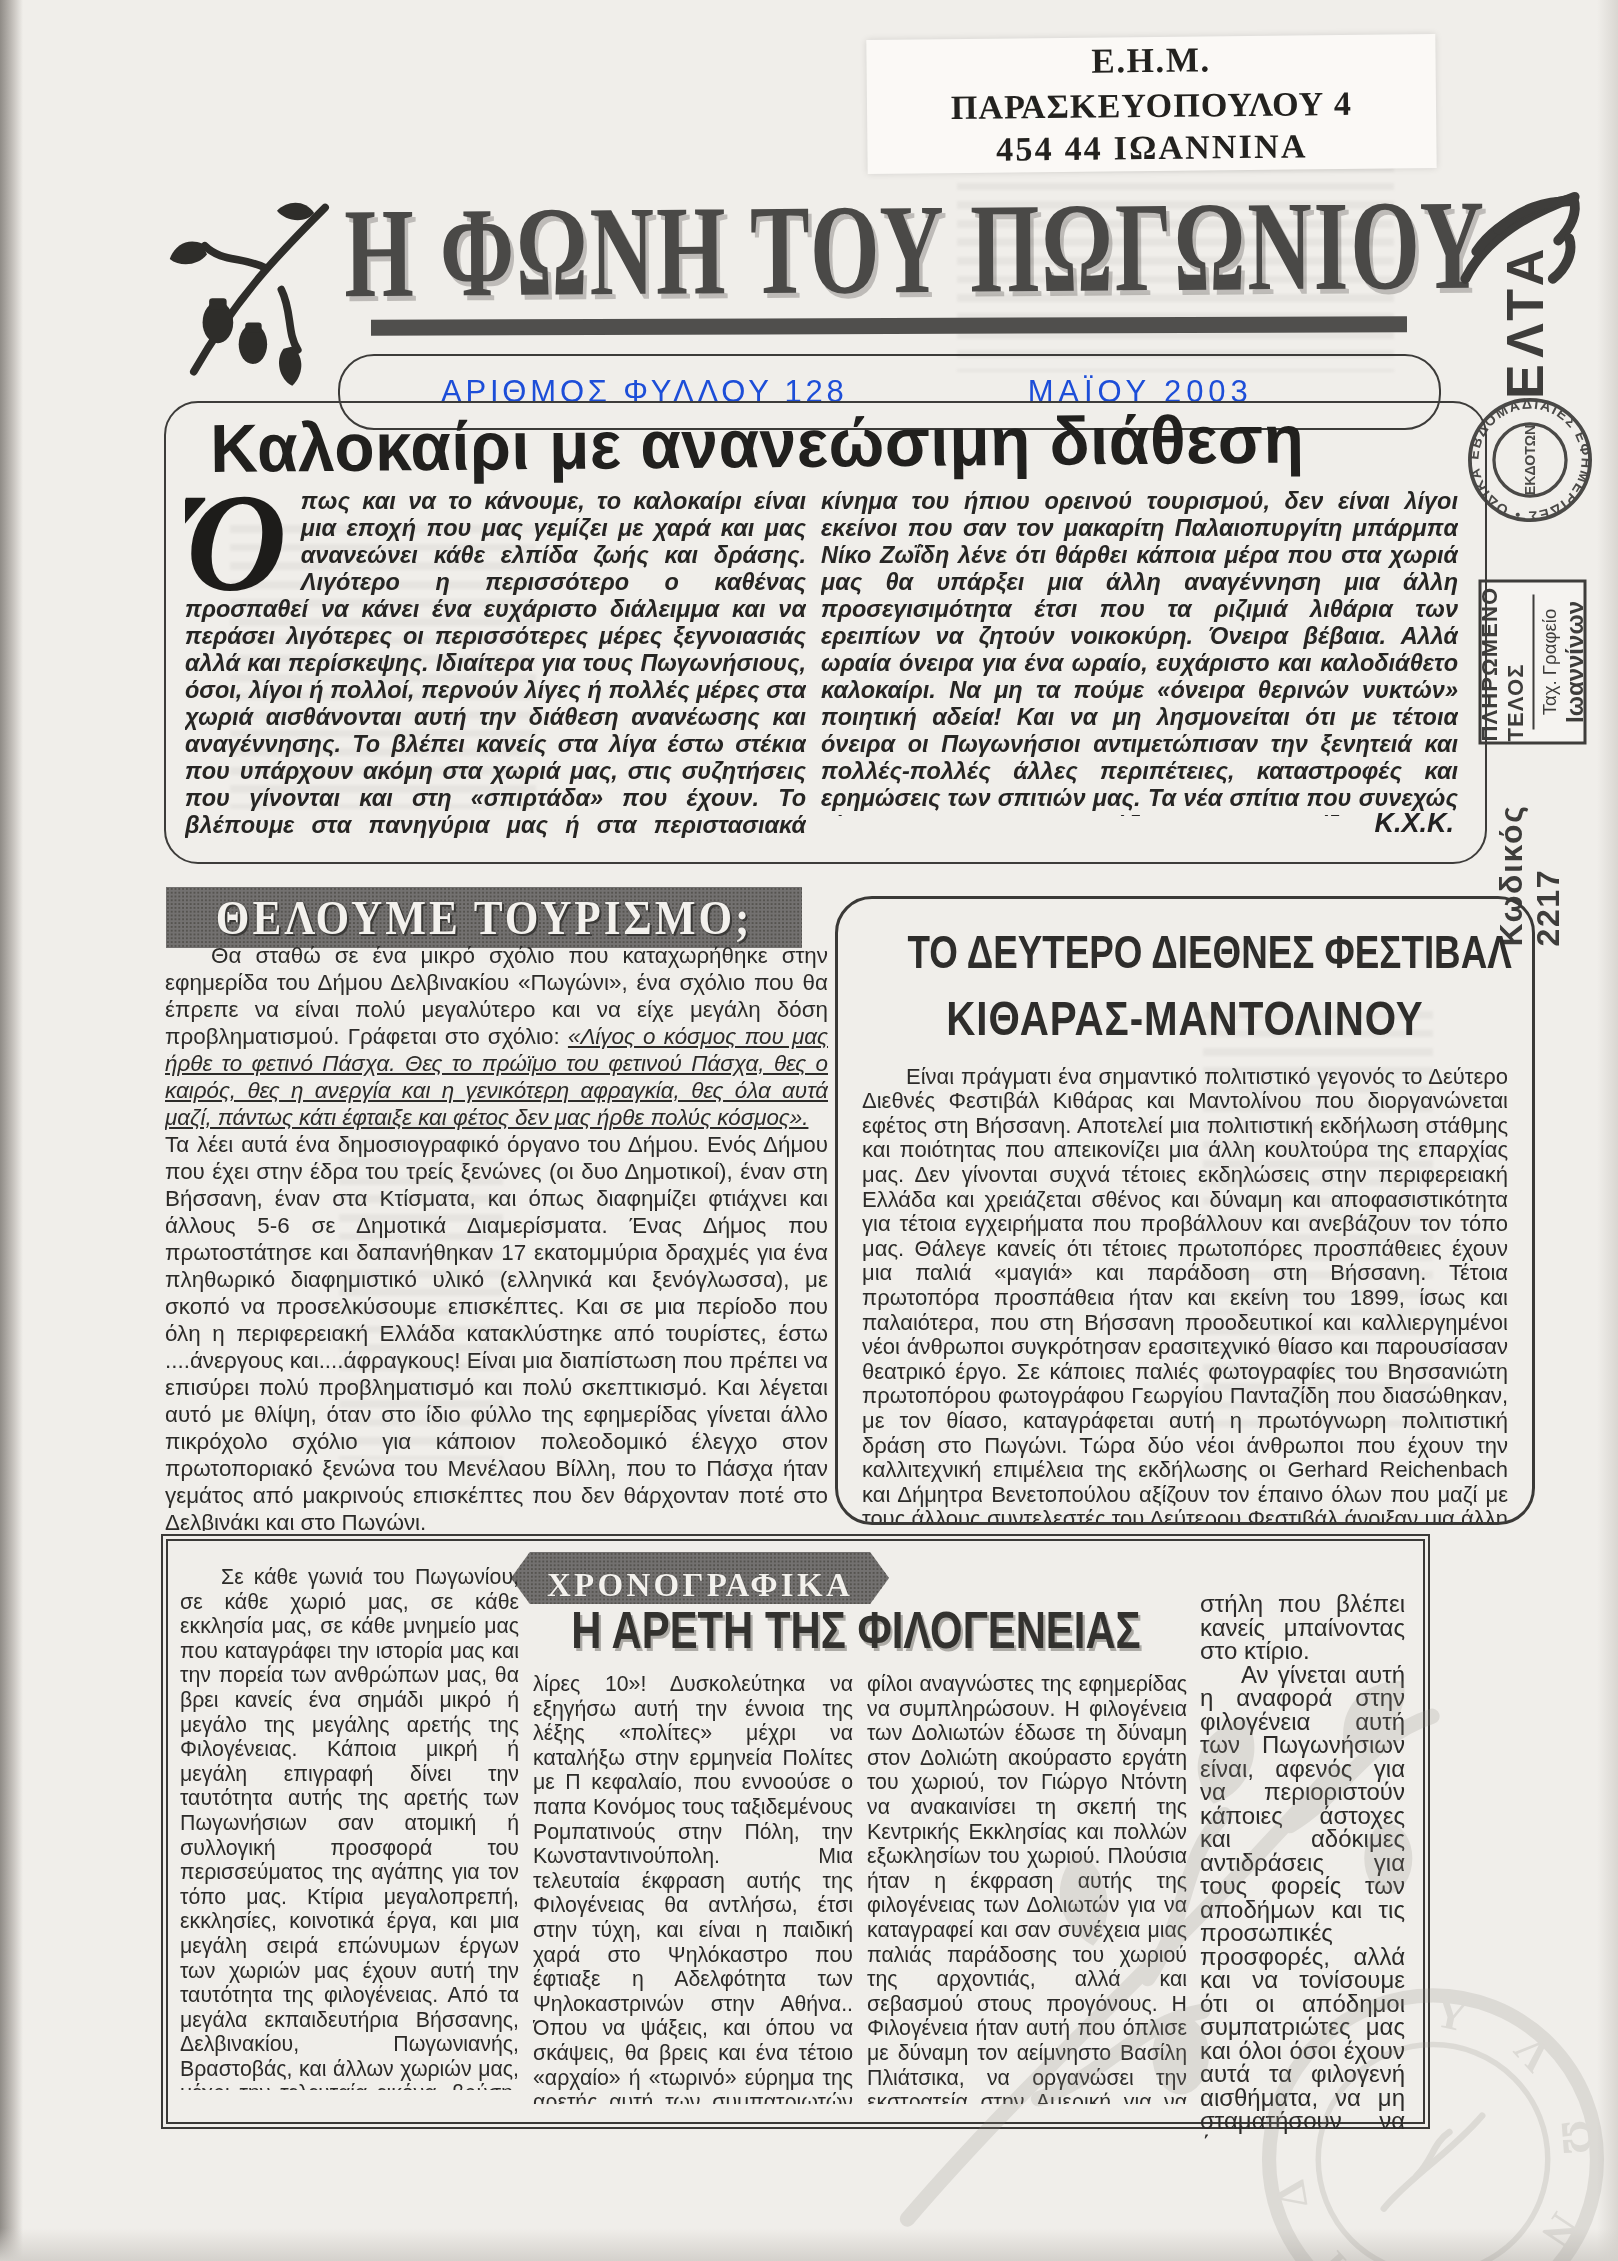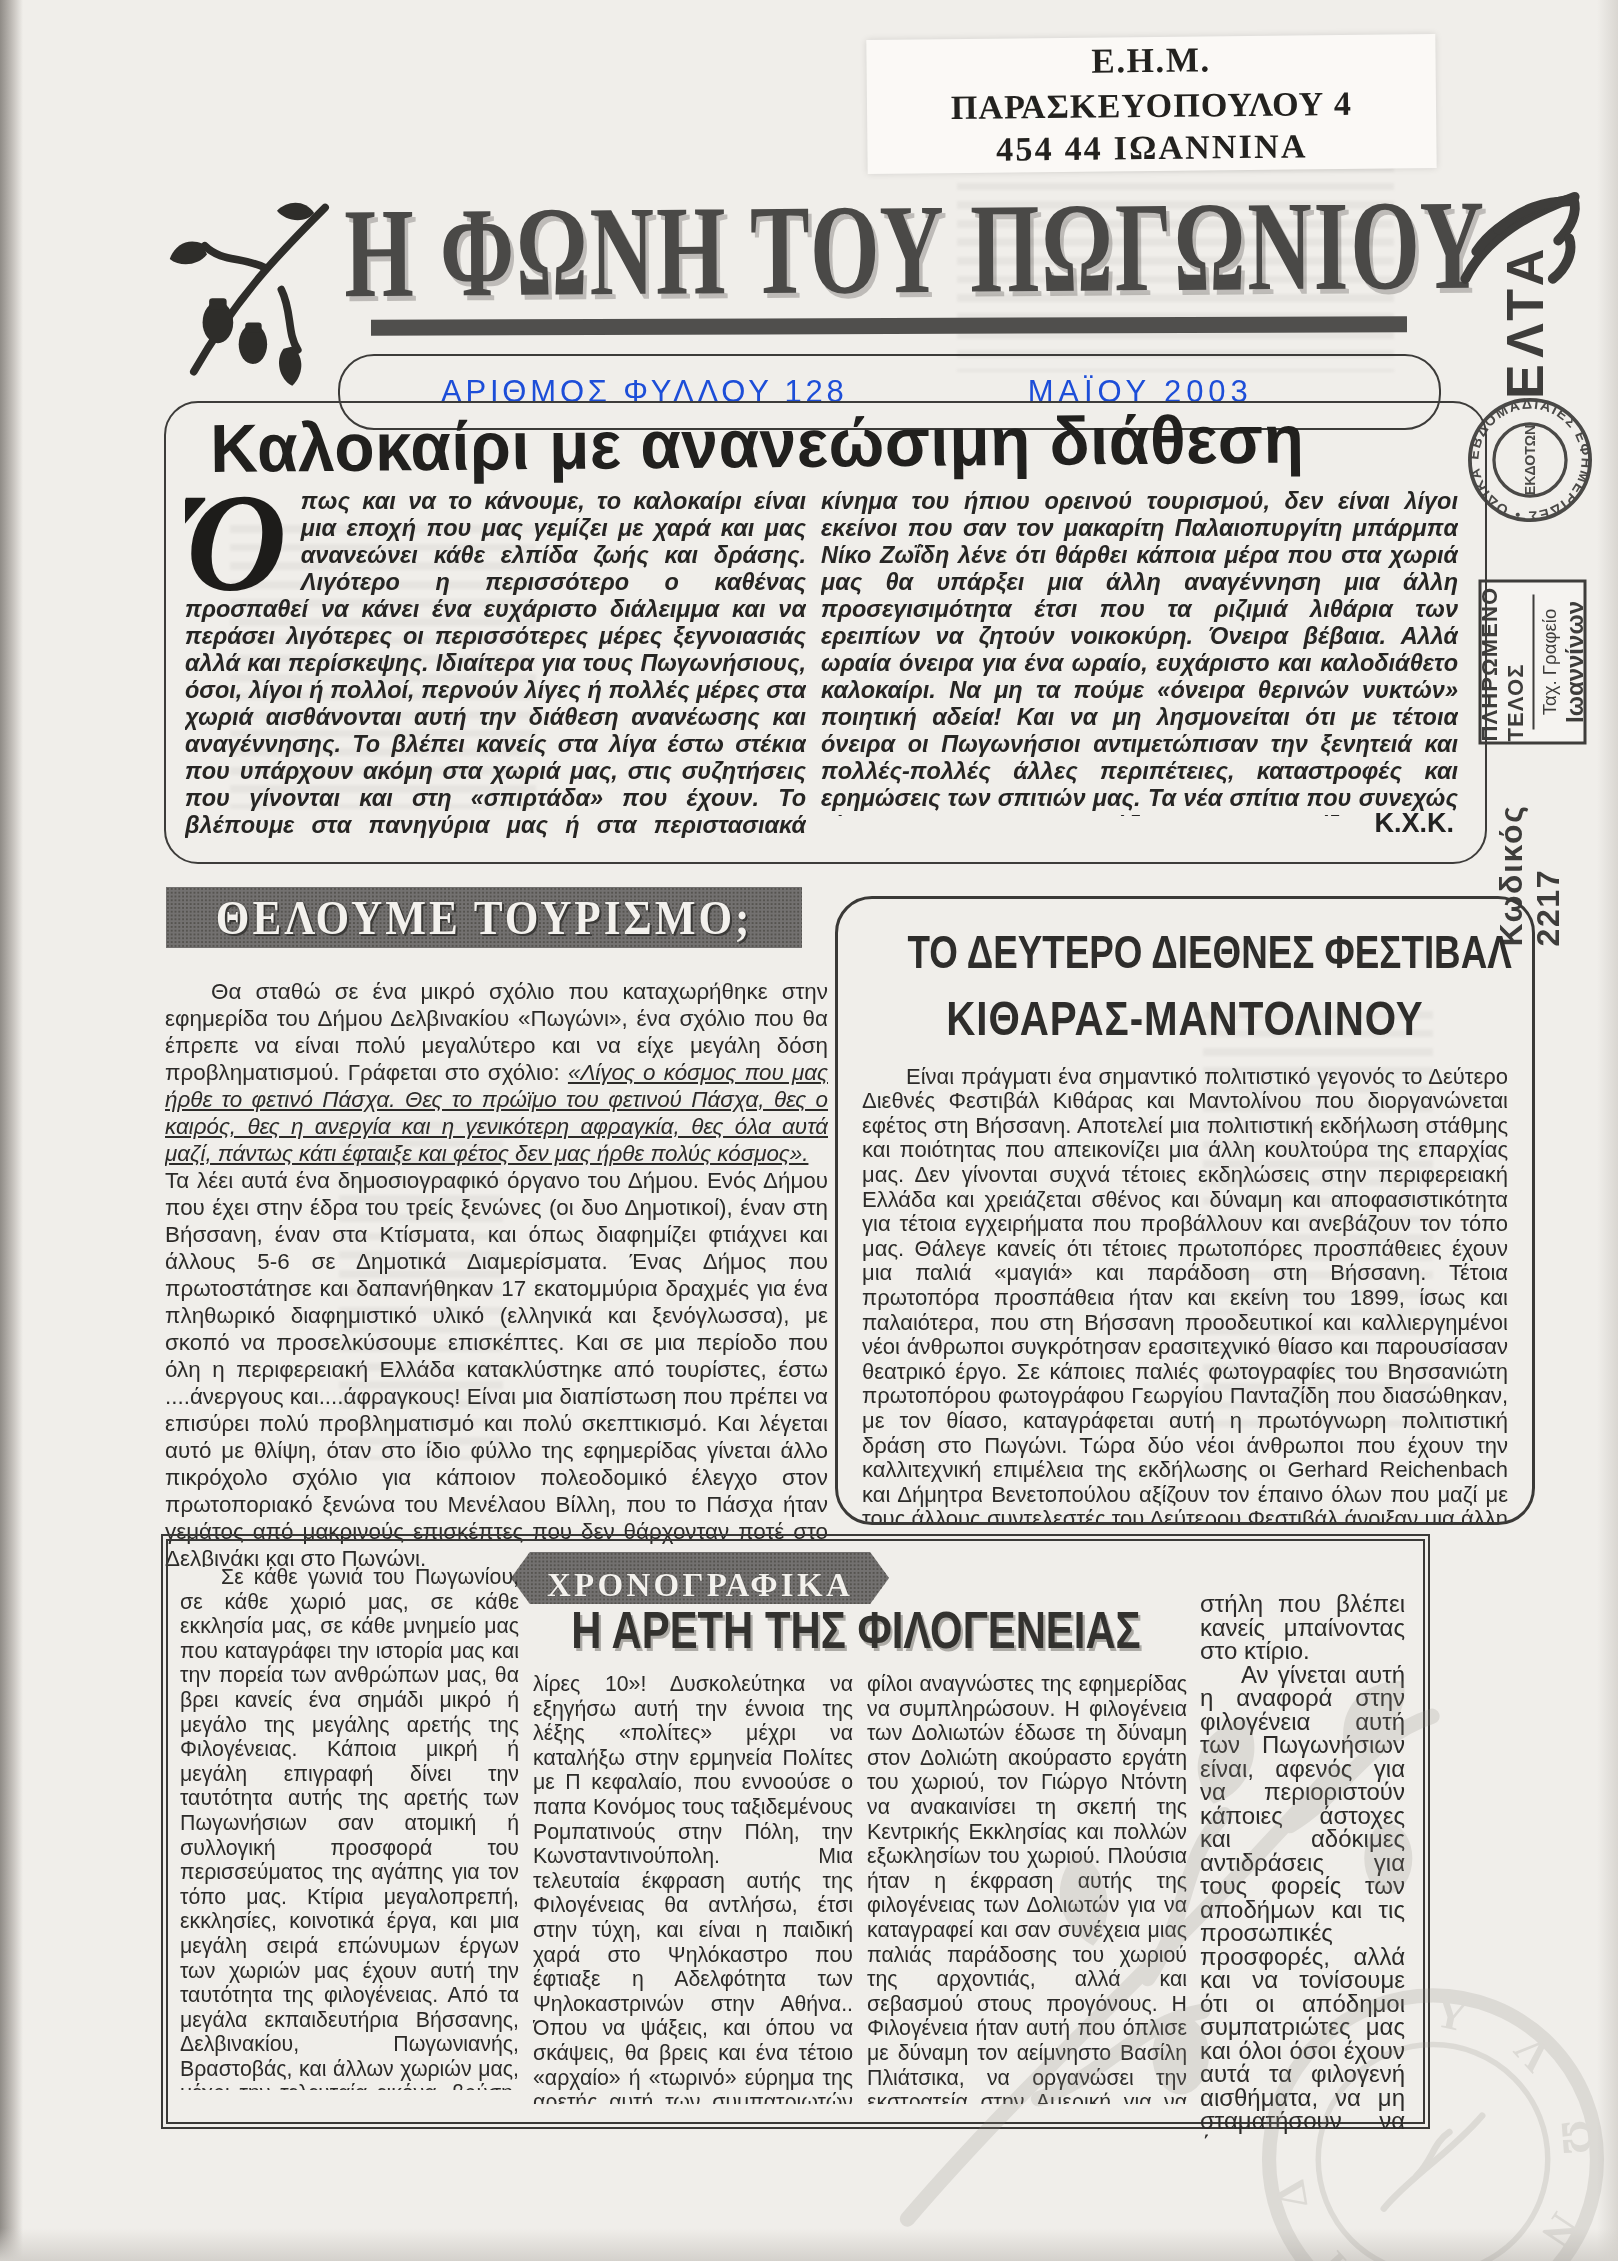--- a/index.html
+++ b/index.html
@@ -54,29 +54,29 @@
         border:2.7px solid #3d3c3a;border-radius:34px;}
   .headline{position:absolute;left:210px;top:409px;width:1219px;font-size:68px;font-weight:900;
         color:#21201e;white-space:nowrap;transform:rotate(-0.5deg) scaleX(0.97);transform-origin:left top;letter-spacing:0.5px;}
   .lead-col{position:absolute;font-weight:bold;font-style:italic;font-size:23.5px;line-height:27px;
         text-align:justify;color:#262523;overflow:hidden;}
   .lead-col1{left:185px;top:488px;width:621px;height:354px;}
   .lead-col2{left:821px;top:488px;width:637px;height:328px;}
   .dropcap{float:left;font-family:"Liberation Serif",serif;font-style:italic;font-weight:bold;
         font-size:139px;line-height:104px;margin:3.3px 14.2px 0 0;color:#1d1c1a;}
   .lead-sig{position:absolute;left:1257px;top:808px;width:197px;text-align:right;
-        font-weight:bold;font-size:27px;color:#222;}
+        font-weight:bold;font-style:italic;font-size:27px;color:#222;}
 
   
   .halftone{background-color:#737170;background-image:radial-gradient(#55534f 0.7px,transparent 0.9px);background-size:3.8px 3.8px;}
   .tour-band{position:absolute;left:166px;top:887px;width:636px;height:61px;display:flex;align-items:center;justify-content:center;}
   .tour-band span{font-family:"Liberation Serif",serif;font-weight:bold;font-size:48px;letter-spacing:3.3px;
         color:#f3f1ed;transform:scaleX(0.9);white-space:nowrap;
         text-shadow:0 0 1.6px #2e2d2b,2.2px 2.2px 0 #3c3b39;}
-  .tour-body{position:absolute;left:165px;top:978px;width:663px;height:589px;font-size:22.4px;line-height:27px;
+  .tour-body{position:absolute;left:165px;top:942px;width:663px;height:589px;font-size:22.4px;line-height:27px;
         text-align:justify;overflow:hidden;color:#2c2b29;}
   .tour-body p{margin:0;}
   .tour-body .ind{text-indent:46px;}
   .tour-quote{font-style:italic;text-decoration:underline;}
 
   
   .fest-box{position:absolute;left:835px;top:896px;width:694px;height:623px;border:3.3px solid #3a3937;border-radius:37px;overflow:hidden;}
   .fest-t{width:100%;text-align:center;font-weight:900;color:#2e2d2b;white-space:nowrap;}
   .fest-t1{margin-top:26px;font-size:46px;transform:scaleX(0.8);}
   .fest-t2{margin-top:12px;font-size:48px;transform:scaleX(0.84);letter-spacing:1.1px;}

